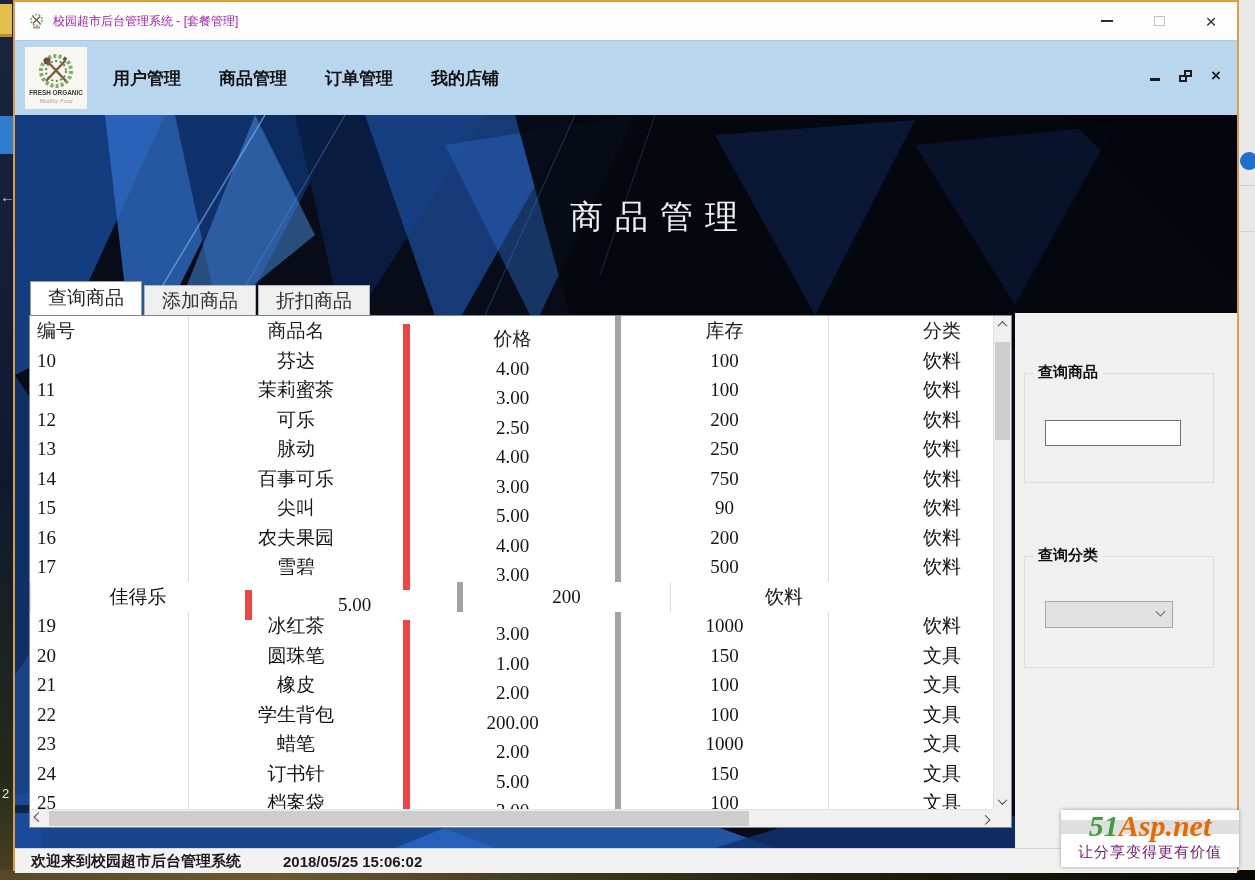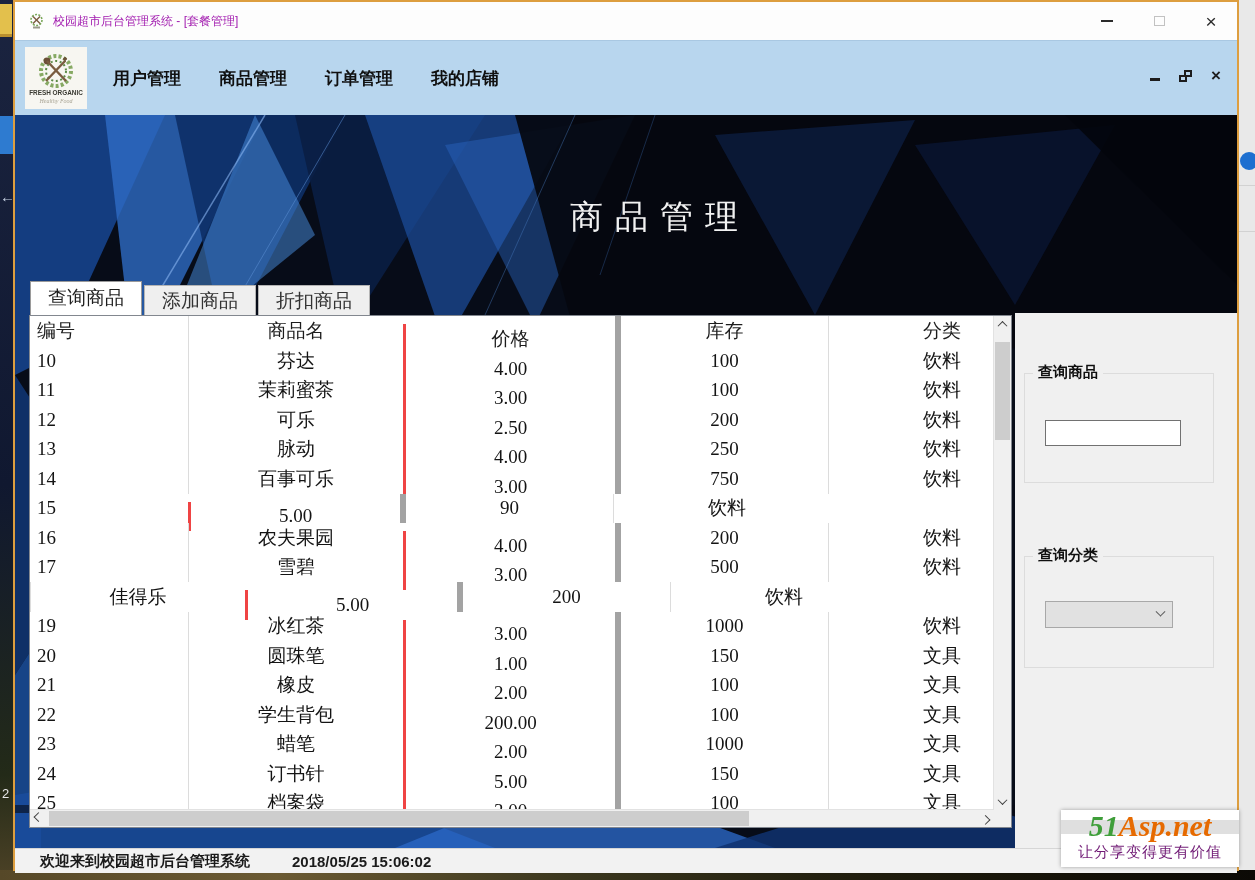--- a/index.html
+++ b/index.html
@@ -50,21 +50,21 @@
   .tabs{position:absolute;left:15px;top:166px;display:flex;align-items:flex-end;}
   .tab{box-sizing:border-box;width:112px;text-align:center;font-family:"Liberation Serif",serif;font-size:19px;color:#1e1e1e;margin-right:2px;}
   .tab.active{height:34px;line-height:32px;background:#ffffff;border:1px solid #9a9a9a;border-bottom:none;z-index:3;}
   .tab.inactive{height:30px;line-height:29px;background:#efefef;border:1px solid #b4b4b4;border-bottom:none;color:#333;}
   
   .grid{position:absolute;left:14px;top:200px;width:983px;height:513px;background:#ffffff;border:1px solid #82878f;box-sizing:border-box;font-family:"Liberation Serif",serif;}
   .thead{display:flex;height:30px;align-items:center;font-size:19px;color:#1c1c1c;}
   .th{box-sizing:border-box;height:100%;display:flex;align-items:center;}
   .col0{width:158px;justify-content:flex-start;padding-left:7px;}
   .col1{width:215px;justify-content:center;border-left:1px solid #dcdcdc;}
-  .col2{width:212px;justify-content:center;border-left:3px solid #ef4444;margin-top:16px;}
+  .col2{width:212px;justify-content:center;border-left:7px solid #ef4444;margin-top:16px;}
   .col3{width:213px;justify-content:center;border-left:6px solid #a3a3a3;}
   .col4{width:148px;justify-content:flex-end;padding-right:15px;border-left:1px solid #dcdcdc;box-sizing:border-box;}
   .tbody{position:absolute;left:0;top:30px;width:964px;height:466px;overflow:hidden;}
   .tr{display:flex;height:29.5px;align-items:center;font-size:19px;color:#141414;}
   .td{box-sizing:border-box;height:100%;display:flex;align-items:center;}
   
   .vscroll{position:absolute;right:0;top:0;width:17px;height:494px;background:#f0f0f0;border-left:1px solid #e2e2e2;}
   .vscroll .thumb{position:absolute;left:1px;top:26px;width:15px;height:98px;background:#cdcdcd;}
   .hscroll{position:absolute;left:0;bottom:0;width:964px;height:17px;background:#f0f0f0;border-top:1px solid #e2e2e2;}
   .hscroll .thumb{position:absolute;left:19px;top:1px;width:700px;height:15px;background:#cdcdcd;}
@@ -81,21 +81,21 @@
   .group.g1{top:60px;height:110px;}
   .group.g2{top:243px;height:112px;}
   .group-label{position:absolute;top:-11px;left:8px;background:#f0f0f0;padding:0 5px;font-size:15px;font-weight:600;color:#101010;}
   .text-input{position:absolute;left:20px;top:46px;width:126px;height:24px;border:1px solid #717171;background:#ffffff;font-size:15px;padding:0 4px;outline:none;}
   .combo{position:absolute;left:20px;top:44px;width:128px;height:27px;border:1px solid #a8a8a8;background:#e1e1e1;box-sizing:border-box;display:flex;align-items:center;justify-content:space-between;padding:0 8px;}
   .combo .value{font-size:14px;color:#333;}
   .combo .chev{border-color:#5a5a5a;}
   .combo .chev.down{transform:rotate(225deg) translate(2px,2px);}
   
   .statusbar{position:relative;height:24px;background:#f2f2f2;border-top:1px solid #d6d6d6;display:flex;align-items:center;font-size:15px;font-weight:600;color:#1b1b1b;}
-  .statusbar .welcome{margin-left:25px;}
+  .statusbar .welcome{margin-left:16px;}
   .statusbar .time{margin-left:42px;font-weight:600;}
   
   .watermark{position:absolute;right:-2px;bottom:2px;width:178px;height:57px;background:#ffffff;box-shadow:0 0 4px rgba(0,0,0,.35);z-index:9;text-align:center;overflow:hidden;}
   .watermark .stripe{position:absolute;left:0;top:10px;width:100%;height:14px;background:#dfdfdf;}
   .watermark .brand{position:relative;font-family:"Liberation Serif",serif;font-style:italic;font-weight:700;font-size:30px;line-height:32px;}
   .watermark .b-green{color:#3f9e3a;}
   .watermark .b-orange{color:#e66a00;}
   .watermark .tagline{position:relative;font-size:15px;color:#701a75;letter-spacing:1px;line-height:20px;}
 </style>
 </head>
@@ -238,20 +238,21 @@
         </div>
           <div class="tr">
           <div class="td col0">14</div>
           <div class="td col1">百事可乐</div>
           <div class="td col2">3.00</div>
           <div class="td col3">750</div>
           <div class="td col4">饮料</div>
         </div>
           <div class="tr">
           <div class="td col0">15</div>
+          <div class="td col1">尖叫</div>
           <div class="td col2">5.00</div>
           <div class="td col3">90</div>
           <div class="td col4">饮料</div>
         </div>
           <div class="tr">
           <div class="td col0">16</div>
           <div class="td col1">农夫果园</div>
           <div class="td col2">4.00</div>
           <div class="td col3">200</div>
           <div class="td col4">饮料</div>

